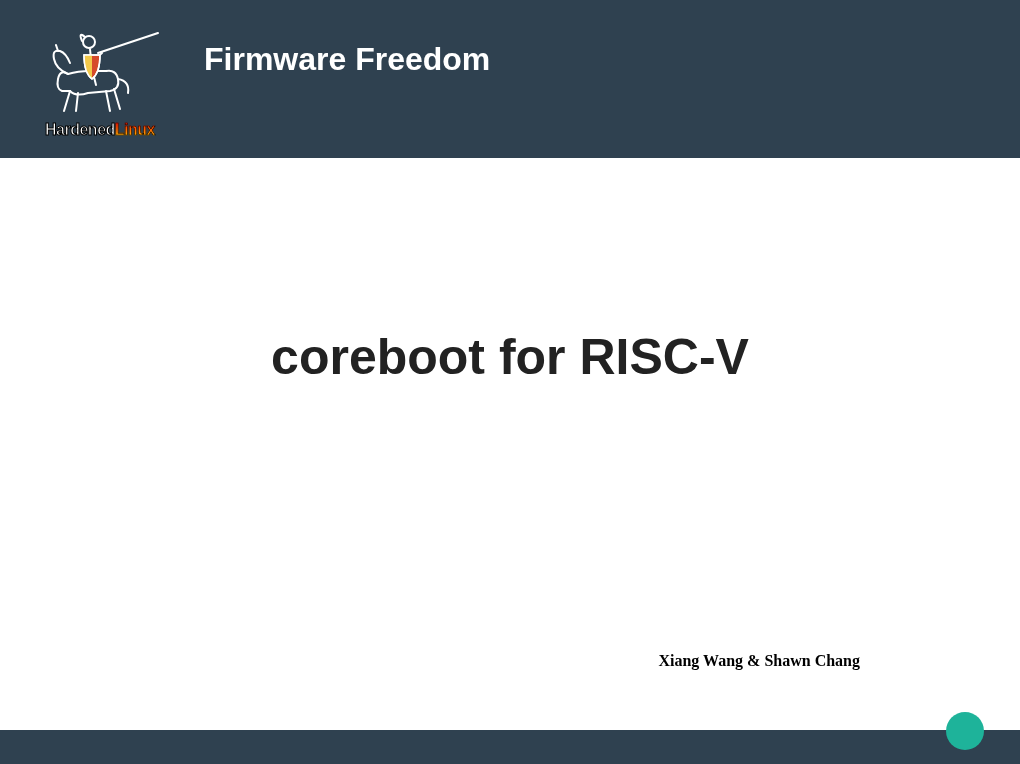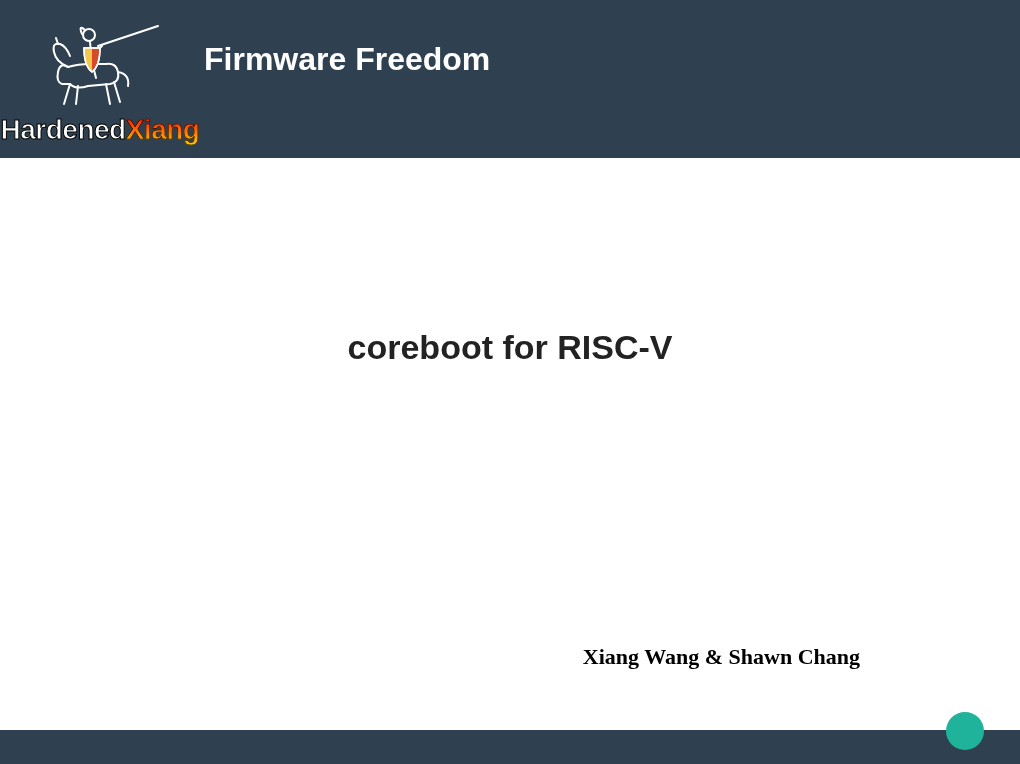--- a/index.html
+++ b/index.html
@@ -25,21 +25,21 @@
       flex-direction: column;
       align-items: center;
     }
     .knight-svg {
       width: 120px;
       height: 100px;
     }
     .logo-text {
       display: flex;
       font-weight: bold;
-      font-size: 28px;
+      font-size: 16px;
       letter-spacing: -0.5px;
       margin-top: 2px;
     }
     .logo-h {
       color: #ffffff;
       -webkit-text-stroke: 1px #000;
     }
     .logo-l {
       background: linear-gradient(180deg, #ff0000 0%, #ffd400 100%);
       -webkit-background-clip: text;
@@ -58,30 +58,30 @@
     .content {
       position: absolute;
       top: 158px;
       left: 0;
       right: 0;
       bottom: 34px;
       background: #ffffff;
     }
     .title {
       text-align: center;
-      font-size: 34px;
+      font-size: 50px;
       font-weight: bold;
       color: #222;
       margin-top: 170px;
     }
     .authors {
       position: absolute;
       right: 160px;
       bottom: 60px;
-      font-size: 22px;
+      font-size: 16px;
       font-weight: bold;
       font-family: "Times New Roman", serif;
       color: #000;
     }
     .footer {
       position: absolute;
       bottom: 0;
       left: 0;
       width: 100%;
       height: 34px;
@@ -134,21 +134,21 @@
       </g>
 
       <g>
         <path d="M44 36 L60 36 Q60 54 52 60 Q44 54 44 36 Z" fill="#d64a2a" stroke="#ffffff" stroke-width="1.5"></path>
         <path d="M44 36 L52 36 L52 60 Q44 54 44 36 Z" fill="#f3c94b"></path>
         <path d="M44 36 L60 36 Q60 54 52 60 Q44 54 44 36 Z" fill="none" stroke="#ffffff" stroke-width="1.5"></path>
       </g>
     </svg>
     <div class="logo-text">
       <span class="logo-h">Hardened</span>
-      <span class="logo-l">Xiang</span>
+      <span class="logo-l">Linux</span>
     </div>
   </div>
   <div class="tagline">Firmware Freedom</div>
 </div>
 
 <div class="content">
   <div class="title">coreboot for RISC-V</div>
   <div class="authors">Xiang Wang &amp; Shawn Chang</div>
 </div>
 

